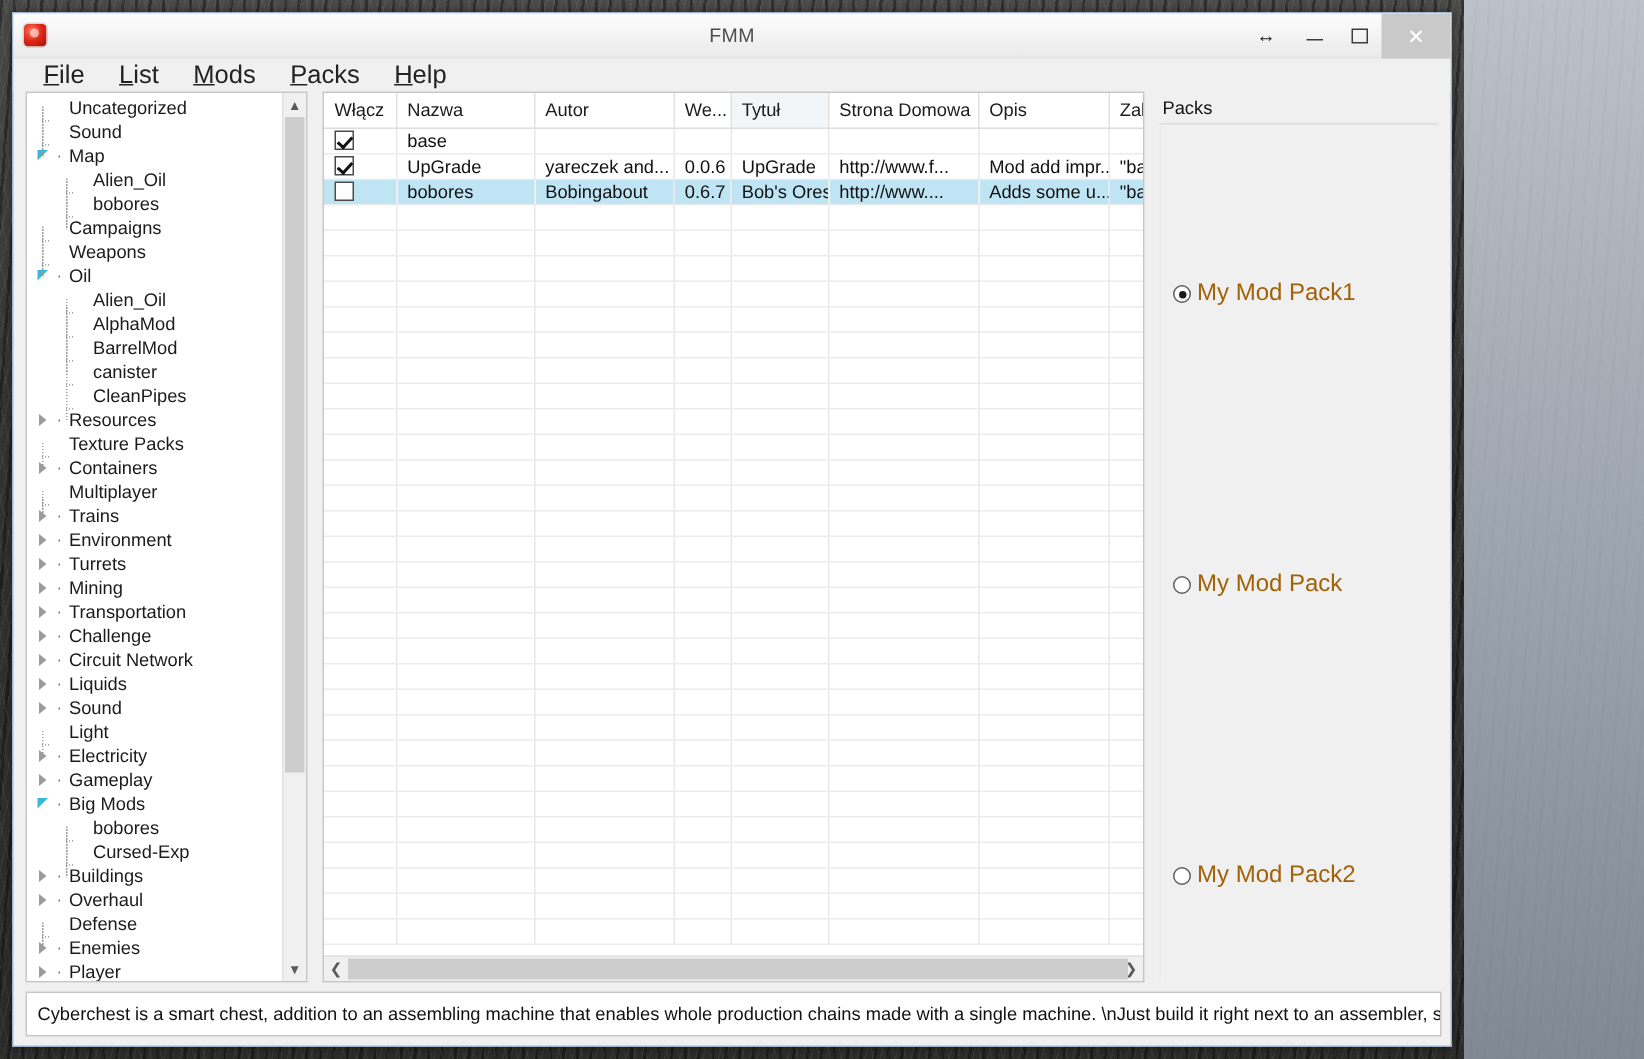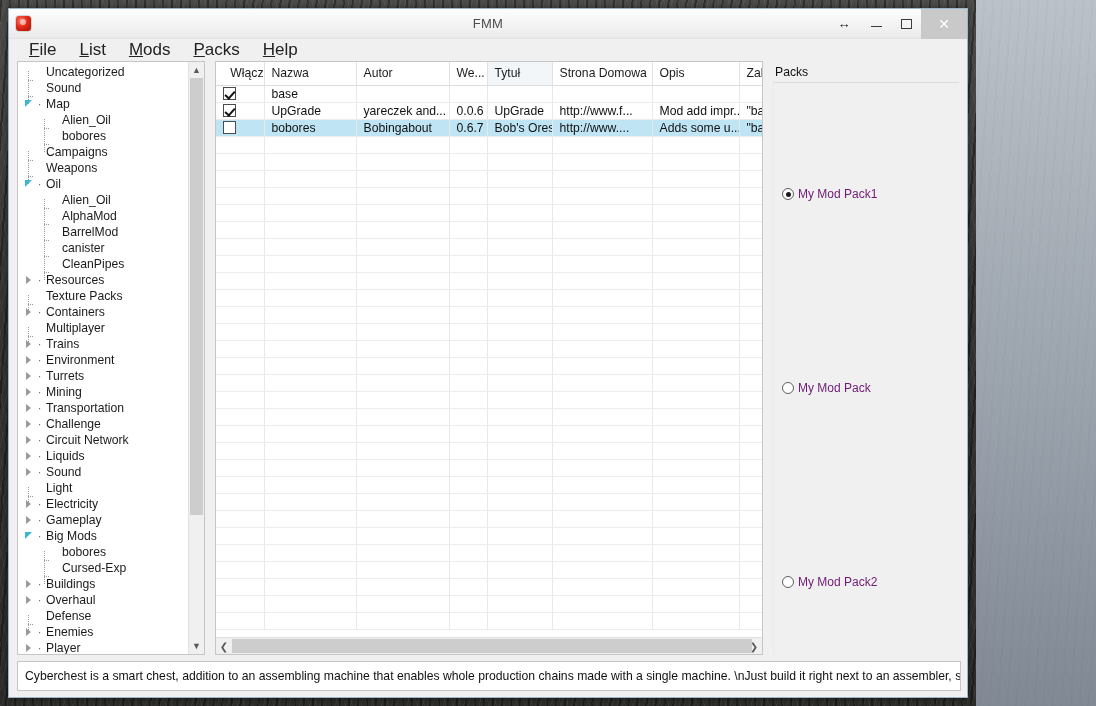--- a/index.html
+++ b/index.html
@@ -235,21 +235,21 @@
     font-size: 12.2px; color: #111; padding-left: 4px;
   }
   #packs-box {
     position: absolute; left: 2px; right: 2px; top: 21px; bottom: 0;
     border-top: 1px solid #dcdcdc;
     border-left: 1px solid #ebebeb;
   }
   .radio-row {
     position: absolute; left: 8px;
     display: flex; align-items: center; gap: 4px;
-    font-size: 12px; color: #701a75; white-space: nowrap;
+    font-size: 16px; color: #a16207; white-space: nowrap;
   }
   .radio {
     width: 12px; height: 12px; border-radius: 50%;
     border: 1px solid #5f5f5f; background: #fff;
     display:inline-block; position: relative; flex: 0 0 12px;
   }
   .radio.on::after {
     content:""; position:absolute; left:2.5px; top:2.5px;
     width:5px; height:5px; border-radius:50%; background:#1a1a1a;
   }
@@ -533,21 +533,21 @@
         <div id="tree-vthumb"></div>
         <div class="vsb-arrow vsb-bottom">▼</div>
       </div>
     </div>
 
     <div id="table-panel">
       <div id="grid-wrap">
         <table class="grid" style="width: 700px;">
           <thead>
               <tr id="thead-row">
-                <th style="width: 48px; text-align: right;">Włącz</th>
+                <th style="width: 48px;">Włącz</th>
                 <th style="width: 92px;">Nazwa</th>
                 <th style="width: 93px;">Autor</th>
                 <th style="width: 38px;">We...</th>
                 <th class="sorted" style="width: 65px;">Tytuł</th>
                 <th style="width: 100px;">Strona Domowa</th>
                 <th style="width: 87px;">Opis</th>
                 <th style="width: 177px;">Zależności</th>
               </tr>
             </thead>
           <tbody id="tbody">

